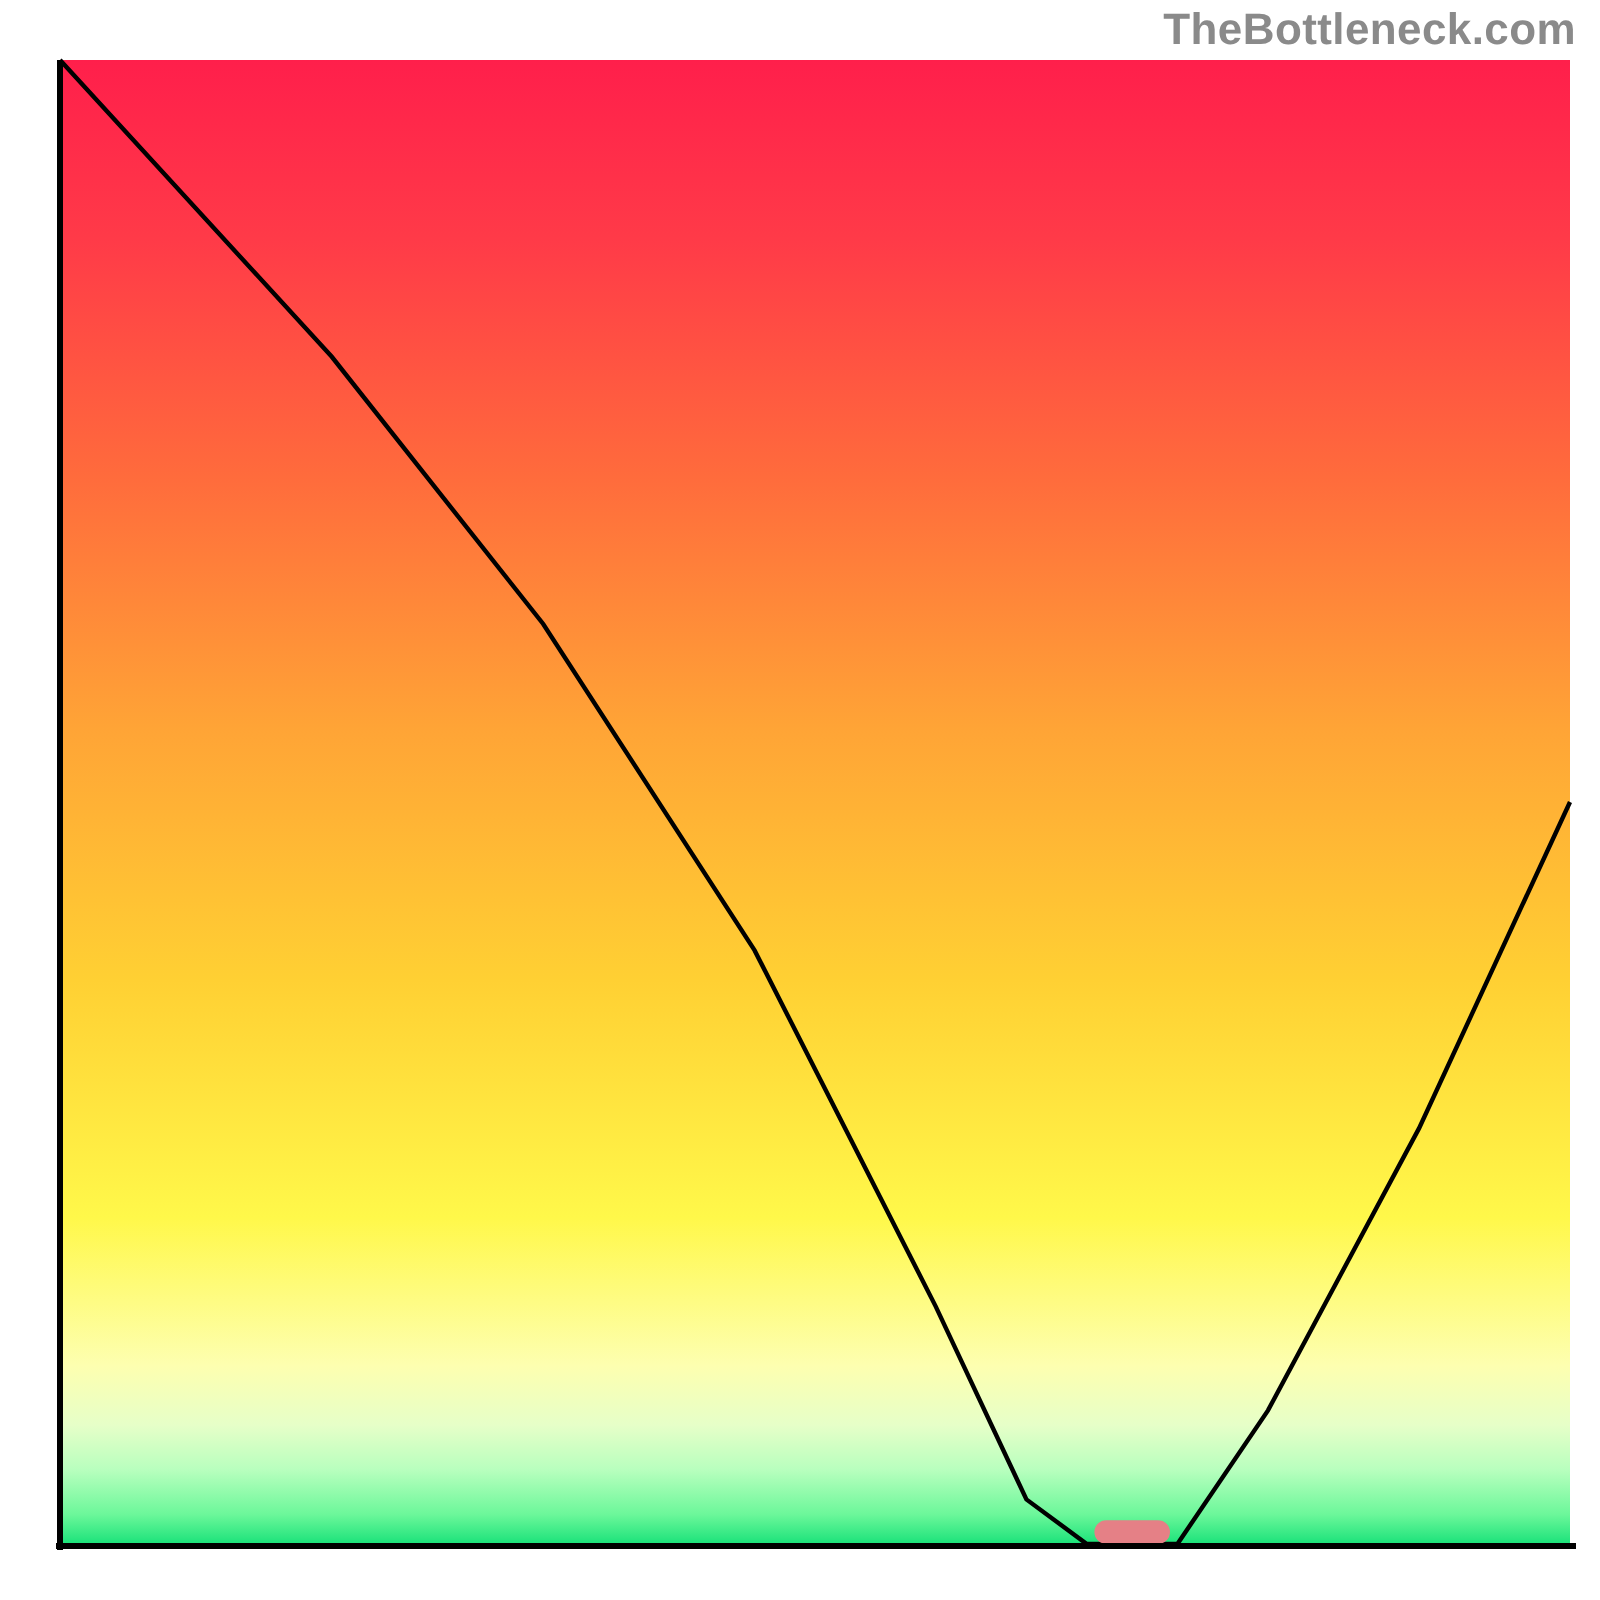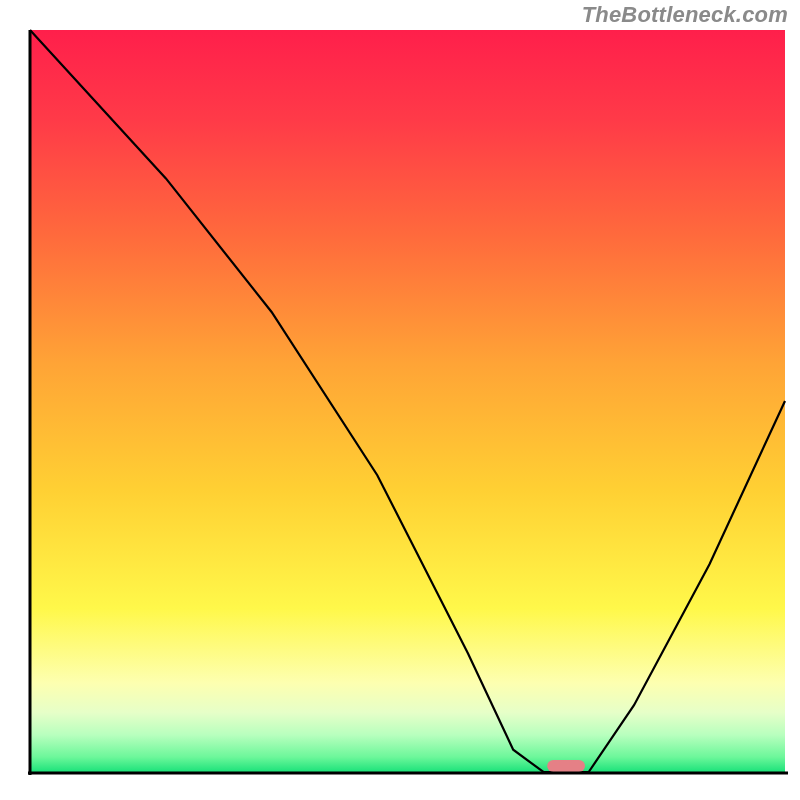--- a/index.html
+++ b/index.html
@@ -7,21 +7,20 @@
     padding: 0;
     width: 800px;
     height: 800px;
     background: #ffffff;
     overflow: hidden;
   }
   .container {
     position: relative;
     width: 800px;
     height: 800px;
-    font-style: italic;
   }
   .watermark {
     position: absolute;
     top: 2px;
     right: 12px;
     font-family: Arial, Helvetica, sans-serif;
     font-size: 22px;
     font-weight: bold;
     color: #8a8a8a;
     letter-spacing: 0.2px;

